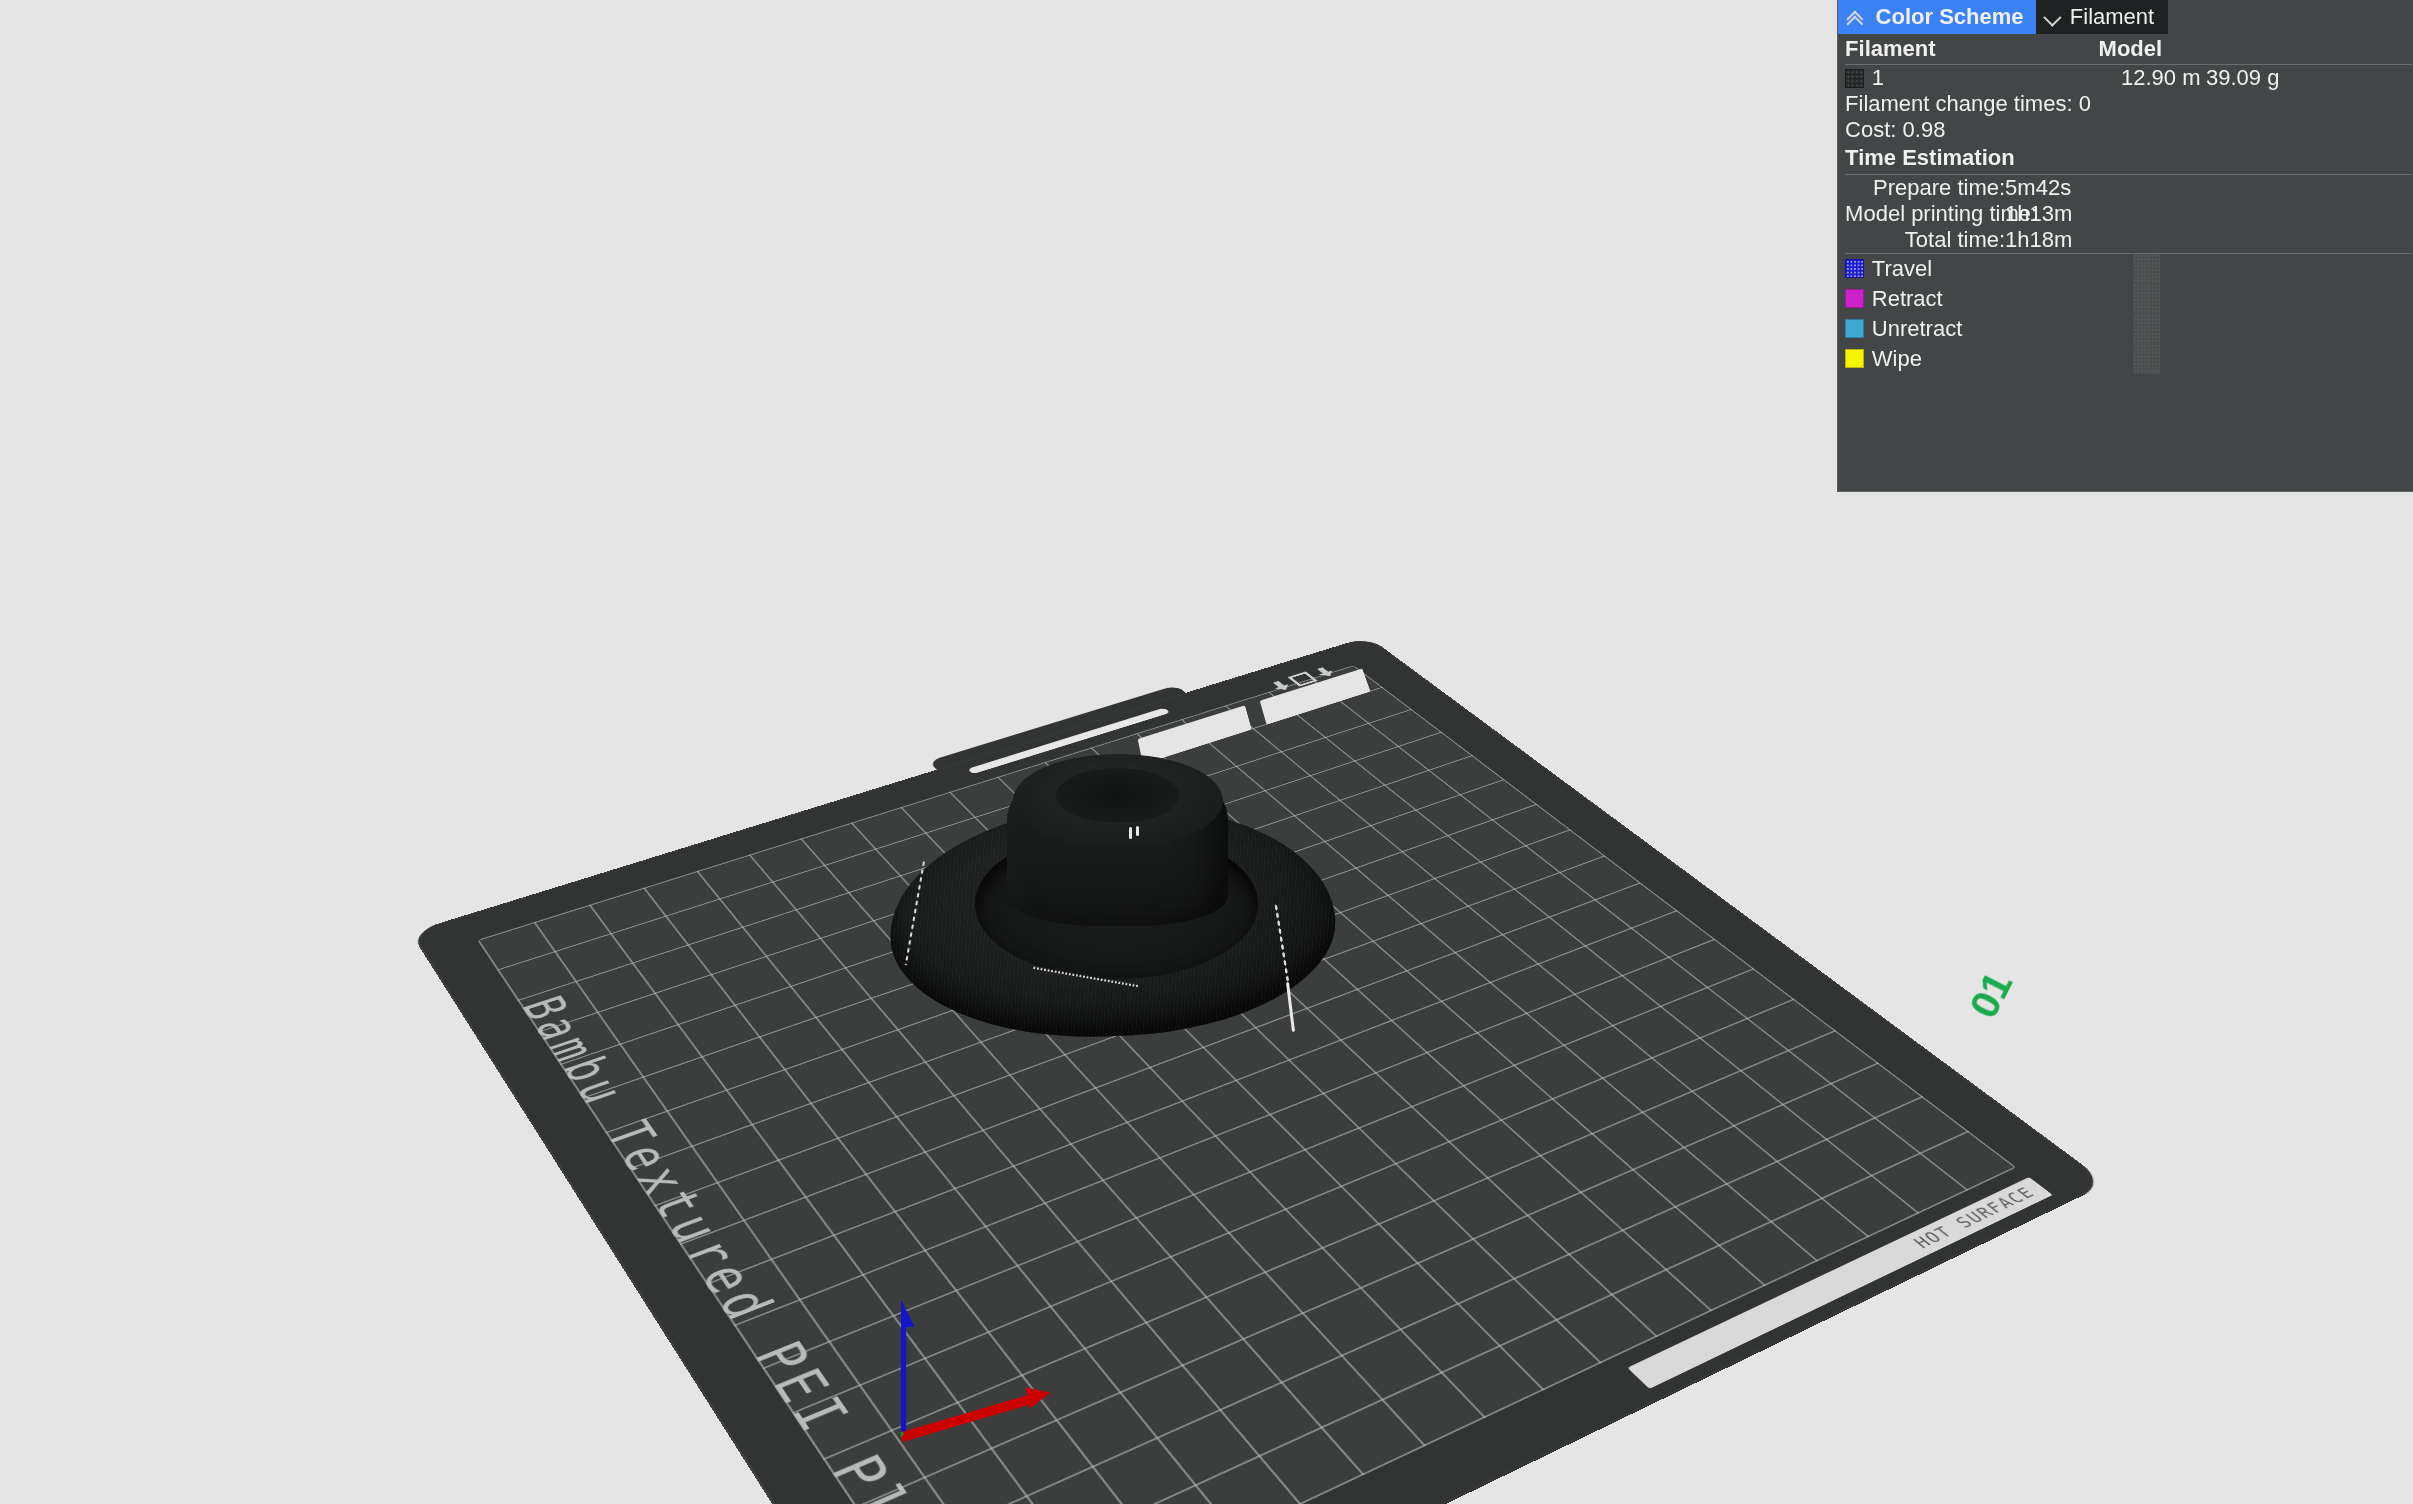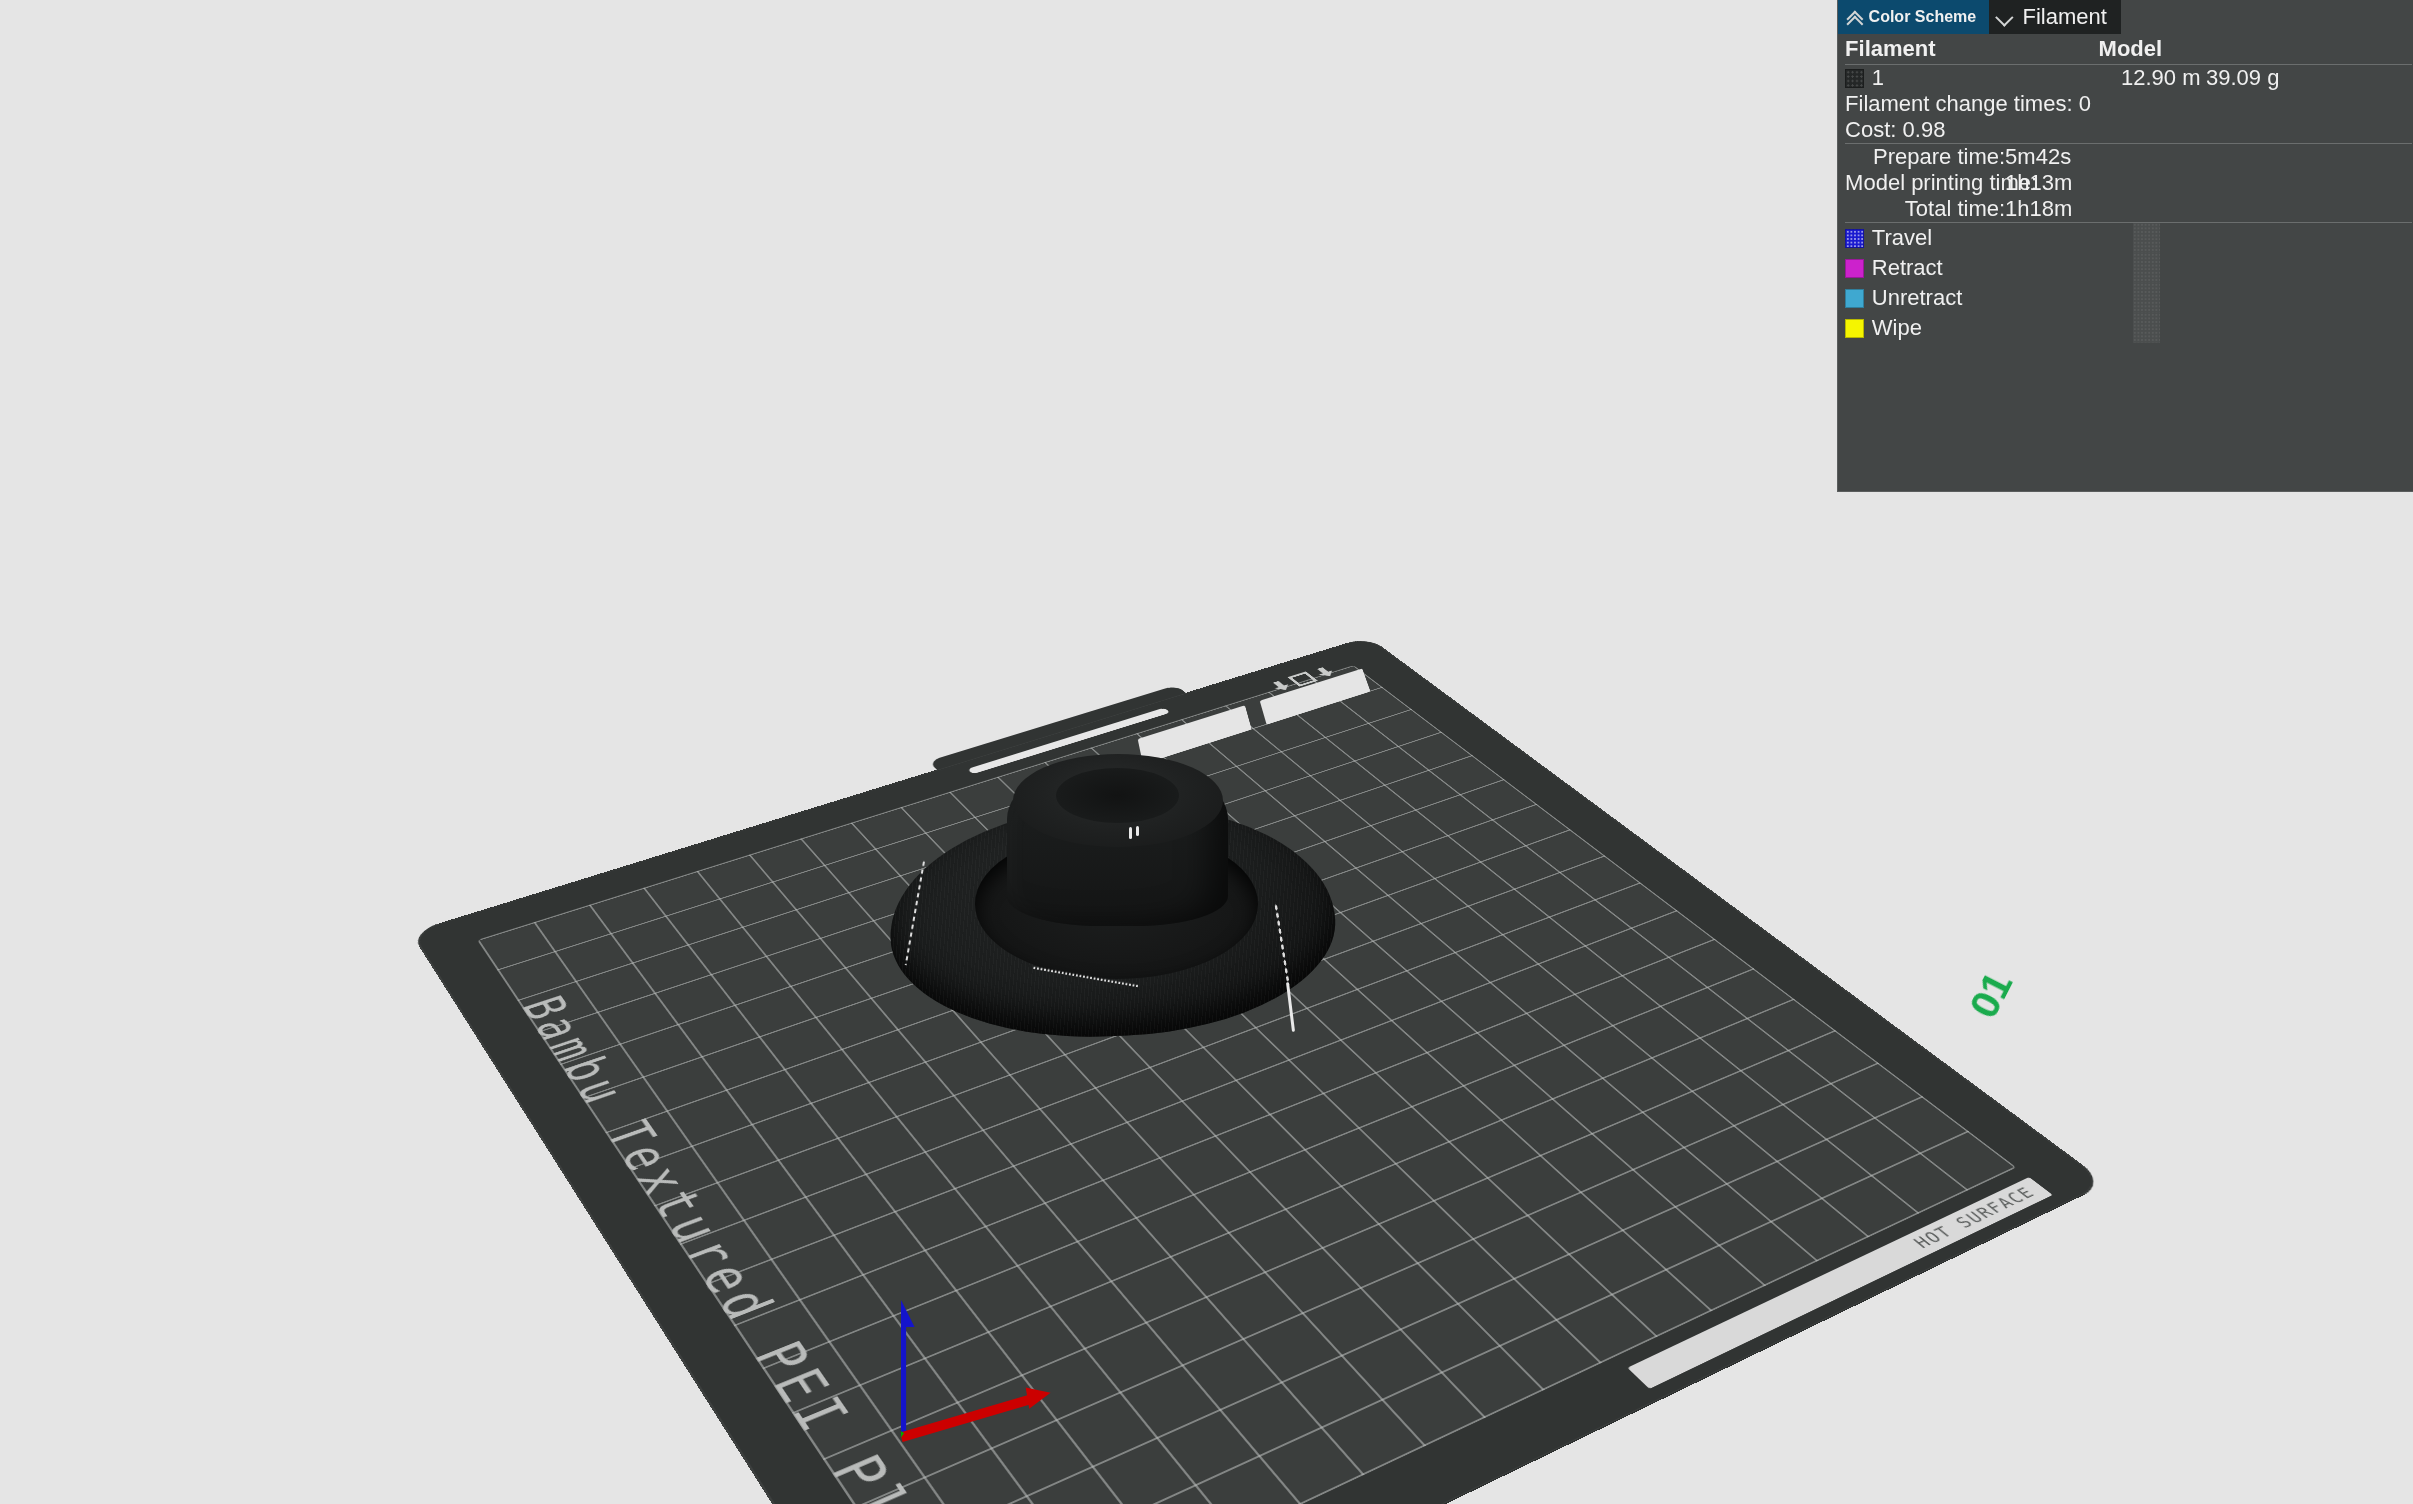--- a/index.html
+++ b/index.html
@@ -261,25 +261,25 @@
   .panel-head {
     height: 34px;
     display: flex;
     align-items: center;
     background: #434646;
   }
   .cs-btn {
     height: 34px;
     display: flex;
     align-items: center;
-    gap: 2px;
+    gap: 9px;
     padding: 0 12.5px 0 9px;
-    background: #0c4a6e;
+    background: #3b82f6;
     font-weight: bold;
-    font-size: 16px;
+    font-size: 22px;
     white-space: nowrap;
   }
   .chev { width: 19.6px; height: 18px; position: relative; flex: none; }
   .chev i {
     position: absolute;
     left: 1.8px; top: 5.3px;
     width: 9.8px; height: 9.8px;
     border-left: 2.7px solid #d3d5d5;
     border-top: 2.7px solid #d3d5d5;
     transform: rotate(45deg);
@@ -464,20 +464,23 @@
     <span class="val-wt">39.09 g</span>
   </div>
 
   <div class="row">
     <span>Filament change times: 0</span>
   </div>
   <div class="row">
     <span>Cost: 0.98</span>
   </div>
 
+  <div class="sec-title">
+    <span>Time Estimation</span>
+  </div>
   <div class="hr"></div>
 
   <div class="row">
     <span class="lbl-w">Prepare time:</span>
     <span>5m42s</span>
   </div>
   <div class="row">
     <span class="lbl-w">Model printing time:</span>
     <span>1h13m</span>
   </div>

